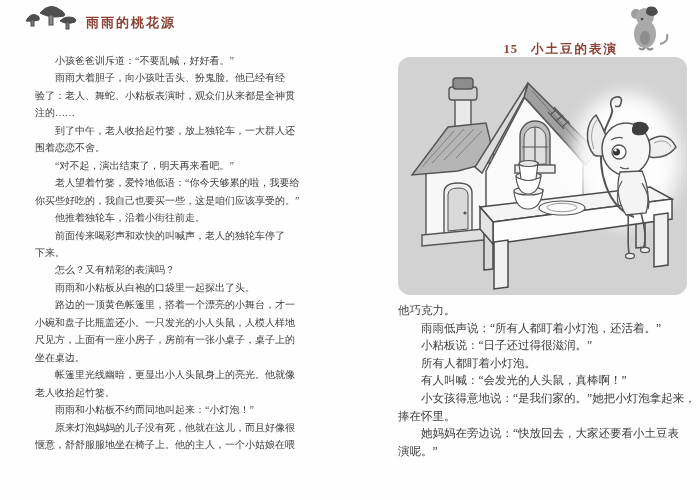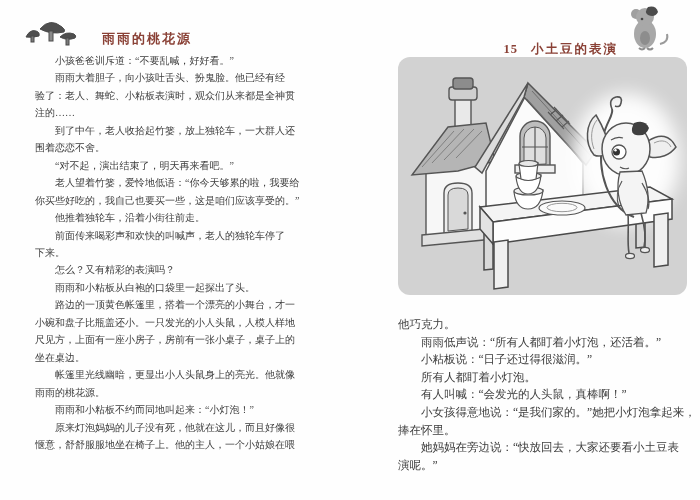--- a/index.html
+++ b/index.html
@@ -3,30 +3,30 @@
 <meta charset="utf-8">
 <style>
   html,body{margin:0;padding:0;}
   body{
     width:700px;height:500px;background:#ffffff;overflow:hidden;
     font-family:"Liberation Serif","DejaVu Serif",serif;
   }
   .spread{position:relative;width:700px;height:500px;background:#fefefe;}
 
   
-  .hdr-left{position:absolute;left:24px;top:19px;display:flex;align-items:center;gap:22px;}
+  .hdr-left{position:absolute;left:24px;top:3px;display:flex;align-items:center;gap:6px;}
   .hdr-title{font-size:13px;font-weight:bold;color:#8a4136;letter-spacing:2px;}
   .hdr-right{position:absolute;right:30px;top:4px;display:flex;align-items:center;gap:8px;}
   .hdr-chapter{font-size:12.5px;font-weight:bold;color:#8a4136;letter-spacing:2px;margin-top:34px;}
   .hdr-chapter .num{margin-right:8px;letter-spacing:1px;}
 
   
   .textcol{position:absolute;color:#3c3c3c;}
   .textcol-left{left:35px;top:52px;width:330px;font-size:10px;line-height:17.45px;}
-  .textcol-right{left:398px;top:316px;width:290px;font-size:11.5px;line-height:17.6px;}
+  .textcol-right{left:398px;top:302px;width:290px;font-size:11.5px;line-height:17.6px;}
   .tline{white-space:nowrap;}
   .tline.indent{padding-left:2em;}
 
   
   .pageno{position:absolute;font-size:8px;color:#8b8b8b;letter-spacing:1px;}
   .pageno-left{left:35px;width:330px;top:470px;text-align:center;margin-top:36px;}
   .pageno-right{left:398px;width:270px;top:470px;text-align:center;margin-top:44px;}
 
   
   .illus{
@@ -88,21 +88,21 @@
       <div class="tline indent">他推着独轮车，沿着小街往前走。</div>
       <div class="tline indent">前面传来喝彩声和欢快的叫喊声，老人的独轮车停了</div>
       <div class="tline">下来。</div>
       <div class="tline indent">怎么？又有精彩的表演吗？</div>
       <div class="tline indent">雨雨和小粘板从白袍的口袋里一起探出了头。</div>
       <div class="tline indent">路边的一顶黄色帐篷里，搭着一个漂亮的小舞台，才一</div>
       <div class="tline">小碗和盘子比瓶盖还小。一只发光的小人头鼠，人模人样地</div>
       <div class="tline">尺见方，上面有一座小房子，房前有一张小桌子，桌子上的</div>
       <div class="tline">坐在桌边。</div>
       <div class="tline indent">帐篷里光线幽暗，更显出小人头鼠身上的亮光。他就像</div>
-      <div class="tline">雨雨的桃花源。</div>
+      <div class="tline">老人收拾起竹篓。</div>
       <div class="tline indent">雨雨和小粘板不约而同地叫起来：“小灯泡！”</div>
       <div class="tline indent">原来灯泡妈妈的儿子没有死，他就在这儿，而且好像很</div>
       <div class="tline">惬意，舒舒服服地坐在椅子上。他的主人，一个小姑娘在喂</div>
     </div>
 
   <div class="illus">
     <svg width="289" height="238" viewBox="0 0 289 238">
       <defs>
         <filter id="glow" x="-50%" y="-50%" width="200%" height="200%">
           <feGaussianBlur stdDeviation="9"></feGaussianBlur>

